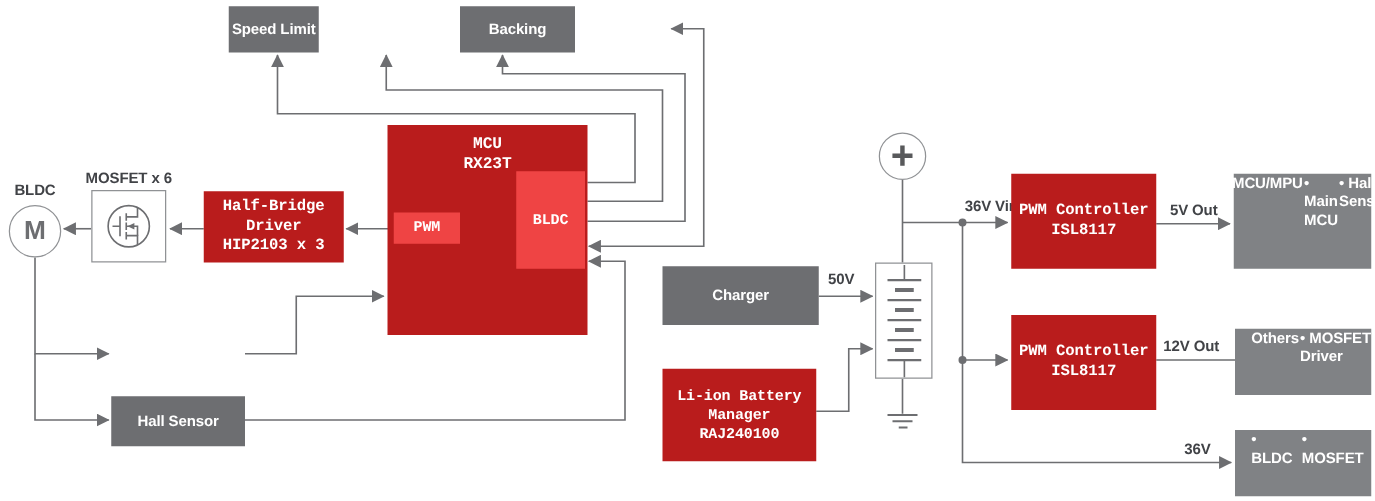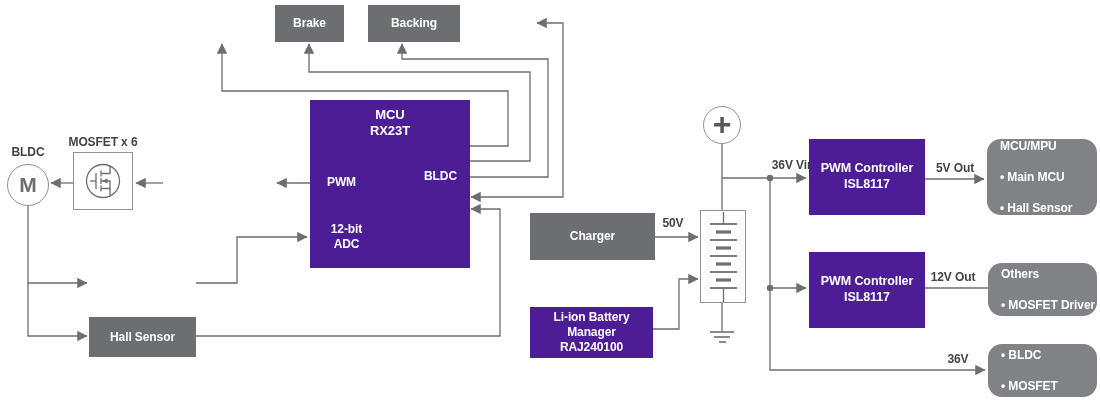--- a/index.html
+++ b/index.html
@@ -8,25 +8,25 @@
     font-family:"Liberation Sans","DejaVu Sans",sans-serif;
   }
   #wires{position:absolute;left:0;top:0;width:1100px;height:401px;}
   .box{
     position:absolute;display:flex;align-items:center;justify-content:center;
     text-align:center;white-space:pre-line;font-weight:700;font-size:12px;
     line-height:1.25;letter-spacing:-0.1px;color:#fff;
   }
   .gray{background:#6d6e71;}
   .lgray{background:#808285;}
-  .blue{background:#4c1d95;}
-  .cyan{background:#4c1d95;}
+  .blue{background:#b91c1c;font-family:Liberation Mono, monospace;}
+  .cyan{background:#ef4444;font-family:Liberation Mono, monospace;}
   .outline{background:#fff;border:1.5px solid #909295;box-sizing:border-box;}
-  .load{flex-direction:column;align-items:flex-start;justify-content:center;
-        text-align:left;padding-left:13px;box-sizing:border-box;gap:16px;border-radius:14px;}
+  .load{flex-direction:row;align-items:flex-start;justify-content:center;
+        text-align:left;padding-left:13px;box-sizing:border-box;gap:1px;}
   .vlabel{
     position:absolute;font-weight:700;font-size:12px;color:#414347;
     text-align:center;letter-spacing:-0.1px;white-space:nowrap;
   }
   .motor-circle{
     position:absolute;border-radius:50%;background:#fff;border:1.5px solid #909295;
     box-sizing:border-box;display:flex;align-items:center;justify-content:center;
     font-weight:700;color:#6d6e71;
   }
   .mcu-title{position:absolute;width:100%;top:7px;text-align:center;white-space:pre-line;}
@@ -68,21 +68,21 @@
       <g stroke-width="1.6">
         <path d="M710,332 H734"></path>
           <path d="M714,337 H730"></path>
           <path d="M719,342 H726"></path>
       </g>
       <circle cx="770" cy="178" r="3.2" fill="#6d6e71" stroke="none"></circle>
       <circle cx="770" cy="288" r="3.2" fill="#6d6e71" stroke="none"></circle>
     </g>
   </svg>
 
-  <div class="box gray" style="left:275px;top:5px;width:69px;height:37px">Brake</div>
+  <div class="box gray" style="left:183px;top:5px;width:72px;height:37px">Speed Limit</div>
   <div class="box gray" style="left:368px;top:5px;width:92px;height:37px">Backing</div>
 
   <div class="vlabel" style="left:4px;top:145px;width:48px">BLDC</div>
   <div class="motor-circle" style="left:7px;top:164px;width:42px;height:42px;font-size:21px">M</div>
 
   <div class="vlabel" style="left:63px;top:135px;width:80px">MOSFET x 6</div>
   <div class="box outline" style="left:73px;top:152px;width:60px;height:58px">
     <svg width="57" height="55" viewBox="0 0 57 55">
       <g stroke="#6d6e71" stroke-width="1.3" fill="none">
         <circle cx="28" cy="27" r="16.5"></circle>
@@ -92,34 +92,34 @@
           <path d="M26,31.5 V37.5"></path>
         <path d="M26,19.5 H35 V12"></path>
         <path d="M26,34.5 H35 V42"></path>
         <path d="M26,27 H35 V34.5"></path>
         <path d="M21,27 H15"></path>
       </g>
       <path d="M27,27 L32.5,24.4 L32.5,29.6 Z" fill="#6d6e71"></path>
     </svg>
   </div>
 
+  <div class="box blue" style="left:163px;top:153px;width:112px;height:57px;font-size:12.5px">Half-Bridge Driver
+HIP2103 x 3</div>
 
   <div class="box blue" style="left:310px;top:100px;width:160px;height:168px">
     <div class="mcu-title" style="font-size:13px">MCU
 RX23T</div>
   </div>
   <div class="box cyan" style="left:315px;top:170px;width:53px;height:25px">PWM</div>
   <div class="box cyan" style="left:413px;top:137px;width:55px;height:78px">BLDC</div>
-  <div class="box cyan adc" style="left:315px;top:218px;width:55px;height:38px">12-bit
-ADC</div>
 
   <div class="box gray" style="left:89px;top:317px;width:107px;height:40px">Hall Sensor</div>
 
   <div class="box gray" style="left:530px;top:213px;width:125px;height:47px">Charger</div>
-  <div class="box blue" style="left:530px;top:307px;width:123px;height:51px">Li-ion Battery
+  <div class="box blue" style="left:530px;top:295px;width:123px;height:74px">Li-ion Battery
 Manager
 RAJ240100</div>
 
   <div class="motor-circle" style="left:703px;top:106px;width:38px;height:38px">
     <span class="plus-glyph">+</span>
   </div>
 
   <div class="box outline" style="left:700px;top:210px;width:46px;height:93px">
     <svg width="43" height="90" viewBox="0 0 43 90">
       <g stroke="#6d6e71" fill="none">

